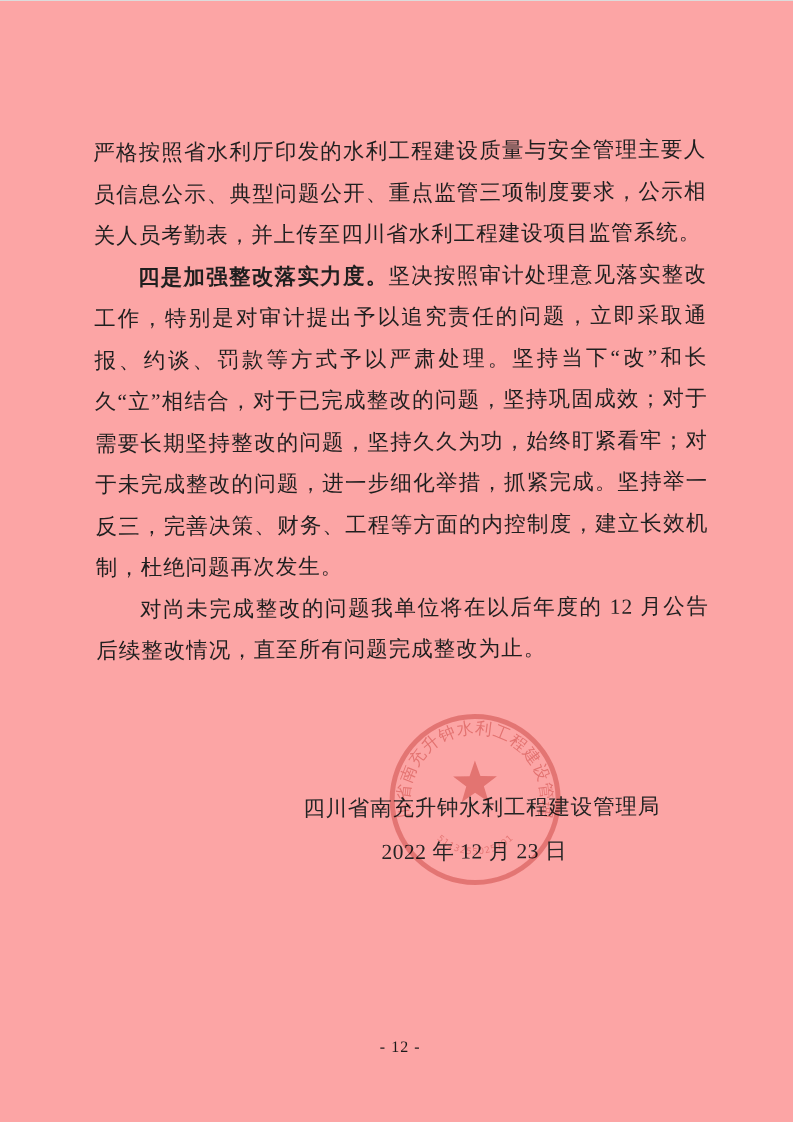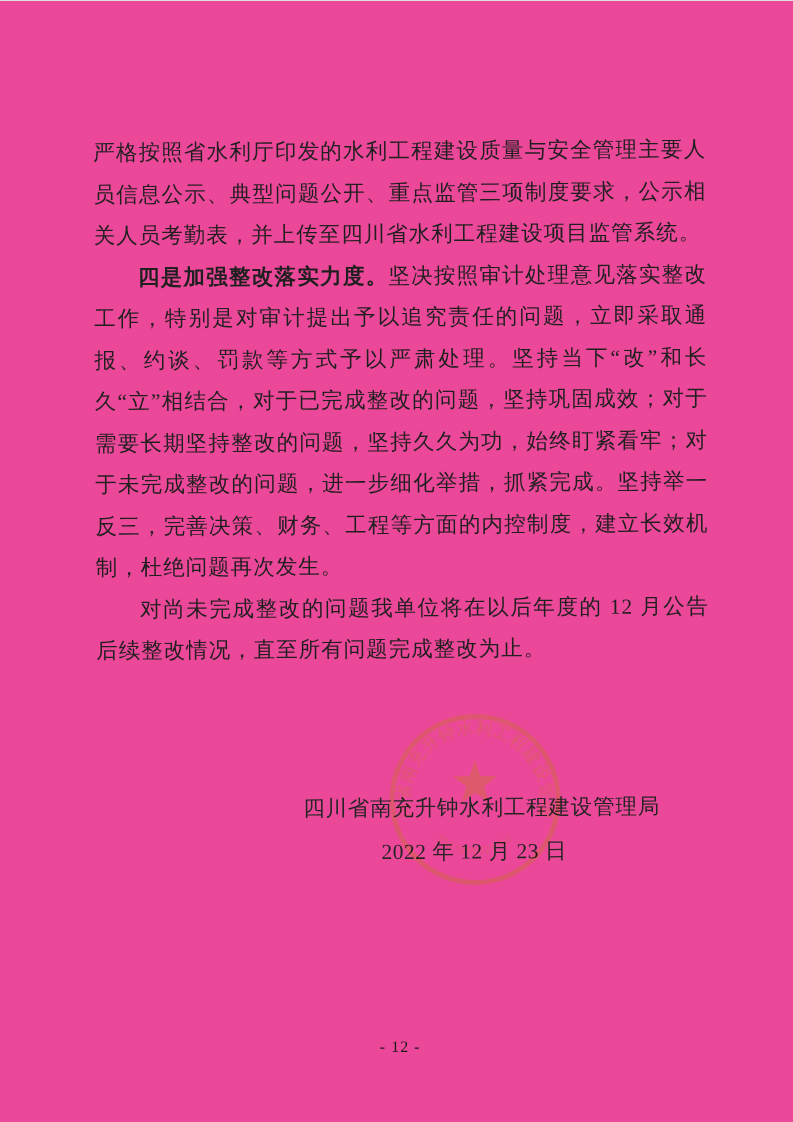--- a/index.html
+++ b/index.html
@@ -4,21 +4,21 @@
 <style>
   html, body {
     margin: 0;
     padding: 0;
     background: #ffffff;
   }
   .page {
     position: relative;
     width: 793px;
     height: 1122px;
-    background: #ec4899;
+    background: #fca5a5;
     overflow: hidden;
     font-family: "Liberation Serif", "DejaVu Serif", serif;
     color: #1f1f1f;
   }
   .scan-edge {
     position: absolute;
     top: 0; left: 0;
     width: 100%; height: 1px;
     background: #dcdcdc;
   }

